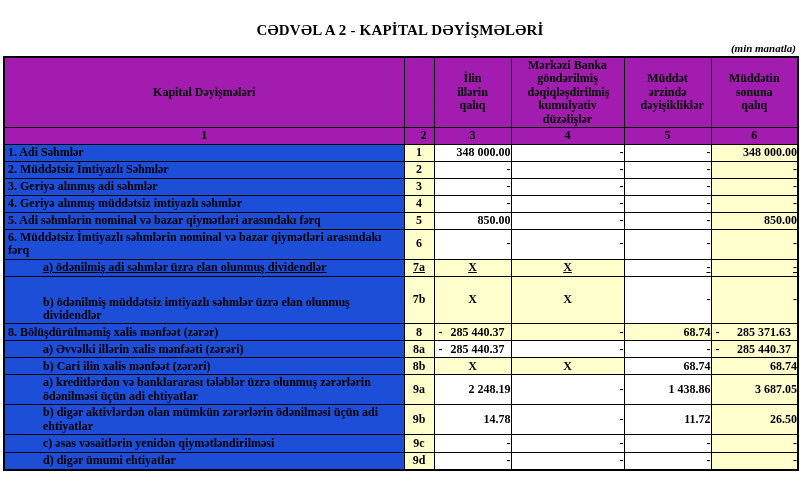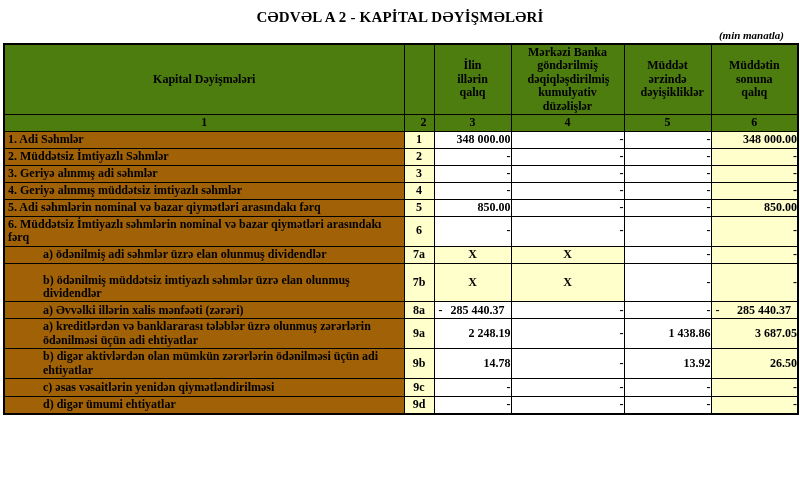--- a/index.html
+++ b/index.html
@@ -3,43 +3,43 @@
 <meta charset="utf-8">
 <style>
   html,body{margin:0;padding:0;}
   body{
     width:800px;height:479px;background:#ffffff;
     font-family:"Liberation Serif","DejaVu Serif",serif;
     font-weight:bold;color:#000;overflow:hidden;
   }
   .page-title{
     text-align:center;font-size:15px;font-weight:bold;
-    padding-top:9px;letter-spacing:.2px;
+    padding-top:22px;letter-spacing:.2px;
   }
   .unit-note{
     text-align:right;font-size:11px;font-style:italic;font-weight:bold;
-    padding:3px 16px 2px 0;
+    padding:3px 4px 2px 0;
   }
   table.cap{
     border-collapse:collapse;table-layout:fixed;
     margin:0 0 0 3px;width:794px;
     border:2px solid #000;
   }
   .cap th,.cap td{
     border:1px solid #000;
     font-size:12px;font-weight:bold;line-height:1.12;
     padding:0;overflow:hidden;
   }
-  .cap thead th{background:#4d7c0f;text-align:center;vertical-align:middle;padding:1px 16px;}
+  .cap thead th{background:#a21caf;text-align:center;vertical-align:middle;padding:1px 16px;}
   .hdr-row{height:64px;}
   .idx-row{height:16px;}
   .idx-row th{font-size:12px;}
-  td.label{background:#a16207;text-align:left;vertical-align:middle;padding:1px 2px 1px 3px;}
+  td.label{background:#1d4ed8;text-align:left;vertical-align:middle;padding:1px 2px 1px 3px;}
   td.label.indent{padding-left:38px;}
-  td.label.vtop{vertical-align:top;padding-top:10px;}
+  td.label.vtop{vertical-align:top;padding-top:19px;}
   td.rownum{background:#FFFFCC;text-align:center;vertical-align:middle;}
   td.val{vertical-align:middle;}
   .bg-y{background:#FFFFCC;}
   .bg-w{background:#FFFFFF;}
   .k-num{text-align:right;padding-right:6px;margin-top:12px;}
   .k-dash{text-align:right;padding-right:26px;}
   .k-x{text-align:center;font-size:13px;}
   .negwrap{display:flex;justify-content:space-between;align-items:center;padding:0 6px 0 4px;}
 </style>
 </head>
@@ -117,68 +117,94 @@
         <td class="val bg-y k-num">850.00</td>
       </tr>
       <tr style="height: 20px;">
         <td class="label">6. Müddətsiz İmtiyazlı səhmlərin nominal və bazar qiymətləri arasındakı fərq</td>
         <td class="rownum">6</td>
         <td class="val bg-w k-dash">-</td>
         <td class="val bg-w k-dash">-</td>
         <td class="val bg-w k-dash">-</td>
         <td class="val bg-y k-dash">-</td>
       </tr>
-      <tr style="height: 17px;">
+      <tr style="height: 17px; text-decoration: underline;">
         <td class="label indent">a) ödənilmiş adi səhmlər üzrə elan olunmuş dividendlər</td>
         <td class="rownum">7a</td>
         <td class="val bg-y k-x">X</td>
         <td class="val bg-y k-x">X</td>
         <td class="val bg-w k-dash">-</td>
         <td class="val bg-y k-dash">-</td>
       </tr>
       <tr style="height: 28px;">
         <td class="label indent vtop">b) ödənilmiş müddətsiz imtiyazlı səhmlər üzrə elan olunmuş dividendlər</td>
         <td class="rownum">7b</td>
         <td class="val bg-y k-x">X</td>
         <td class="val bg-y k-x">X</td>
         <td class="val bg-w k-dash">-</td>
         <td class="val bg-y k-dash">-</td>
       </tr>
       <tr style="height: 17px;">
+        <td class="label">8. Bölüşdürülməmiş xalis mənfəət (zərər)</td>
+        <td class="rownum">8</td>
+        <td class="val bg-y k-neg">
+          <div class="negwrap">
+            <span>-</span>
+            <span>285 440.37</span>
+          </div>
+        </td>
+        <td class="val bg-y k-dash">-</td>
+        <td class="val bg-y k-num">68.74</td>
+        <td class="val bg-y k-neg">
+          <div class="negwrap">
+            <span>-</span>
+            <span>285 371.63</span>
+          </div>
+        </td>
+      </tr>
+      <tr style="height: 17px;">
         <td class="label indent">a) Əvvəlki illərin xalis mənfəəti (zərəri)</td>
         <td class="rownum">8a</td>
         <td class="val bg-w k-neg">
           <div class="negwrap">
             <span>-</span>
             <span>285 440.37</span>
           </div>
         </td>
         <td class="val bg-w k-dash">-</td>
         <td class="val bg-w k-dash">-</td>
         <td class="val bg-y k-neg">
           <div class="negwrap">
             <span>-</span>
             <span>285 440.37</span>
           </div>
         </td>
+      </tr>
+      <tr style="height: 17px;">
+        <td class="label indent">b) Cari ilin xalis mənfəət (zərəri)</td>
+        <td class="rownum">8b</td>
+        <td class="val bg-y k-x">X</td>
+        <td class="val bg-y k-x">X</td>
+        <td class="val bg-w k-num">68.74</td>
+        <td class="val bg-y k-num">68.74</td>
       </tr>
       <tr style="height: 26px;">
         <td class="label indent">a) kreditlərdən və banklararası tələblər üzrə olunmuş zərərlərin ödənilməsi üçün adi ehtiyatlar</td>
         <td class="rownum">9a</td>
         <td class="val bg-w k-num">2 248.19</td>
         <td class="val bg-w k-dash">-</td>
         <td class="val bg-w k-num">1 438.86</td>
         <td class="val bg-y k-num">3 687.05</td>
       </tr>
       <tr style="height: 28px;">
         <td class="label indent">b) digər aktivlərdən olan mümkün zərərlərin ödənilməsi üçün adi ehtiyatlar</td>
         <td class="rownum">9b</td>
         <td class="val bg-w k-num">14.78</td>
         <td class="val bg-w k-dash">-</td>
-        <td class="val bg-w k-num">13.92</td>
+        <td class="val bg-w k-num">11.72</td>
         <td class="val bg-y k-num">26.50</td>
       </tr>
       <tr style="height: 18px;">
         <td class="label indent">c) əsas vəsaitlərin yenidən qiymətləndirilməsi</td>
         <td class="rownum">9c</td>
         <td class="val bg-w k-dash">-</td>
         <td class="val bg-w k-dash">-</td>
         <td class="val bg-w k-dash">-</td>
         <td class="val bg-y k-dash">-</td>
       </tr>

